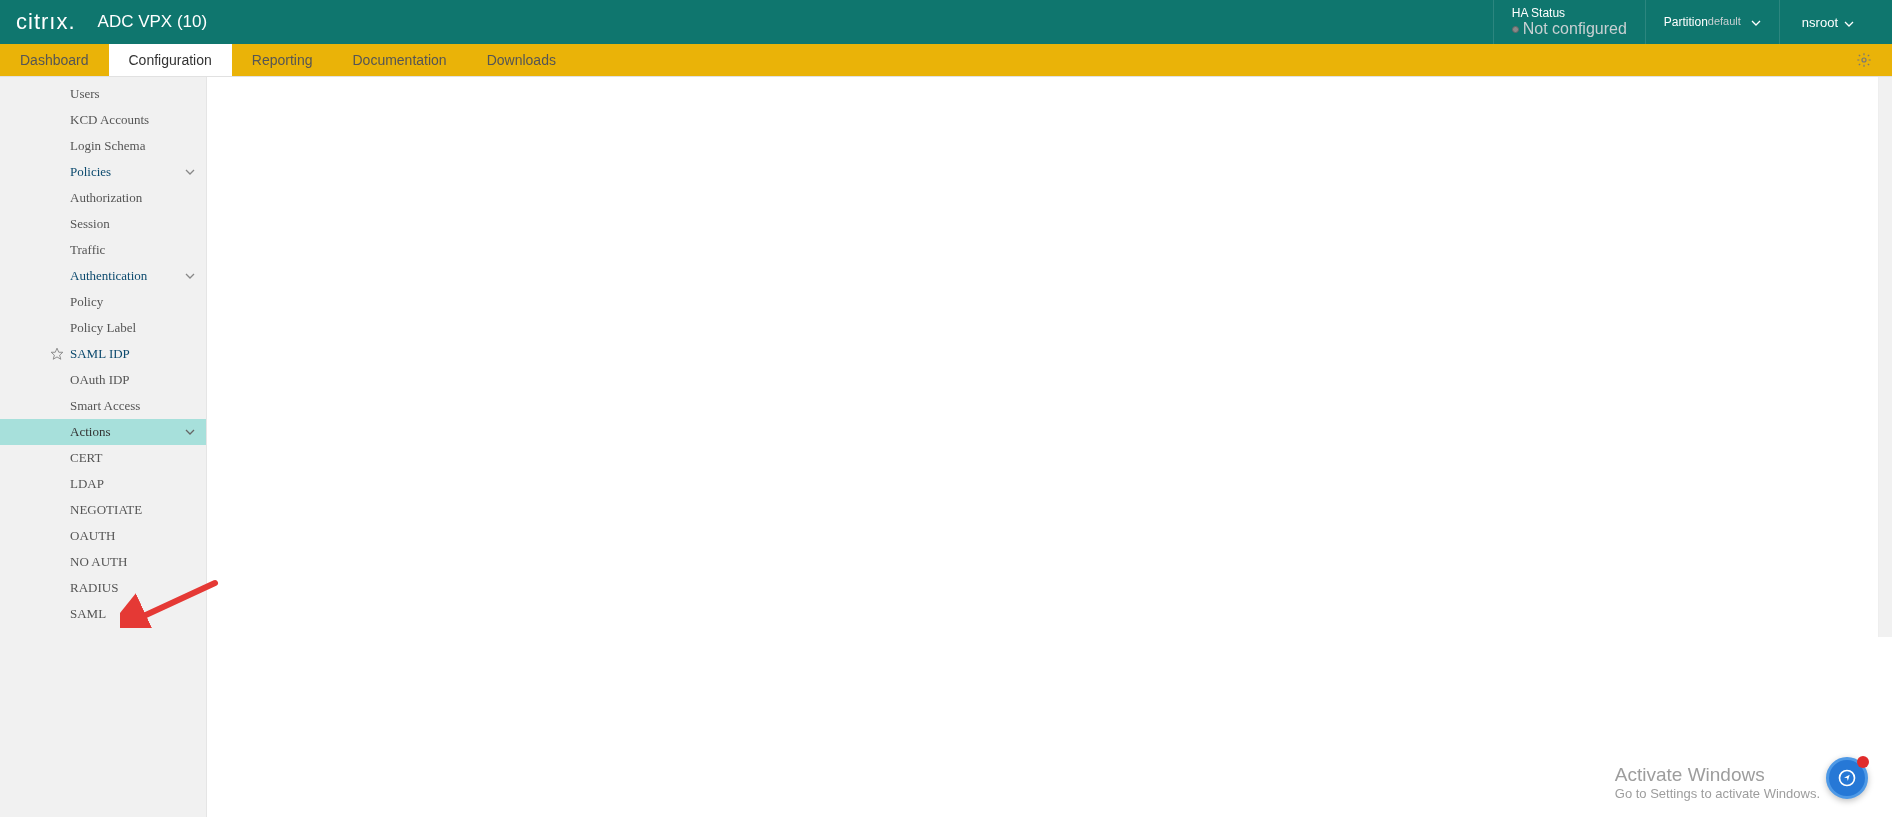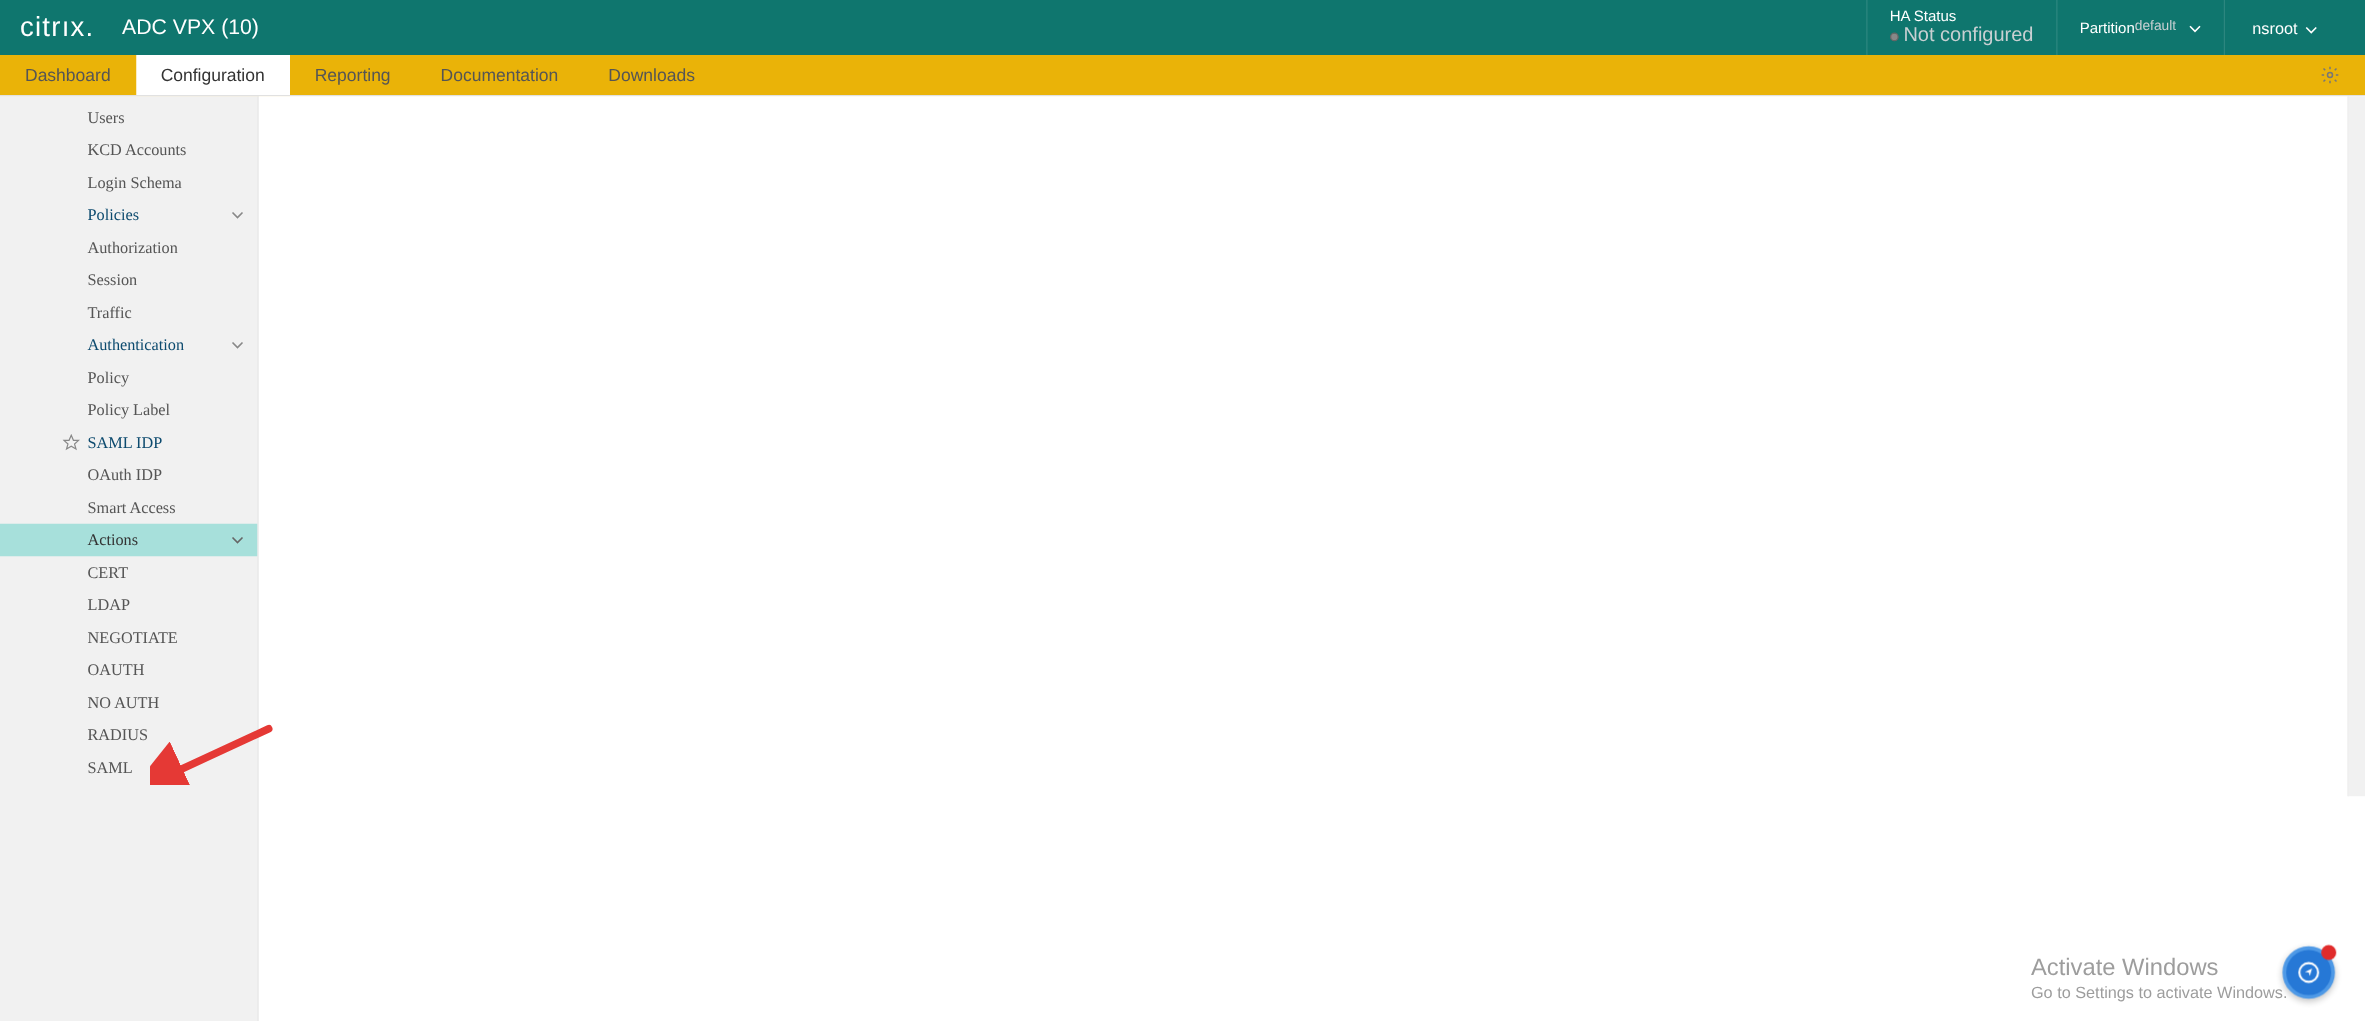--- a/index.html
+++ b/index.html
@@ -31,21 +31,21 @@
   .nav-item { display:flex; align-items:center; padding: 5px 10px 5px 70px; font-size: 13px; color: #555; cursor:pointer; position: relative; min-height: 26px; font-family: Liberation Serif, serif; }
   .nav-item.link { color: #0c4a6e; }
   .nav-item.expandable { padding-right: 28px; }
   .nav-item .expand-icon { position:absolute; right:10px; top:50%; transform:translateY(-50%); width:12px; height:12px; }
   .nav-item.selected { background: #a7e0db; color:#333; }
   .nav-item .star-icon { position:absolute; left:50px; top:50%; transform:translateY(-50%); width:14px; height:14px; color:#888; }
   .main { flex:1; background:#fff; position: relative; }
 
   .arrow-annotation { position:absolute; left: 120px; top: 578px; width: 100px; height: 50px; pointer-events:none; }
 
-  .activate-win { position: fixed; right: 62px; bottom: 16px; color: #b7b7b7; text-align: left; pointer-events:none; }
+  .activate-win { position: fixed; right: 72px; bottom: 16px; color: #b7b7b7; text-align: left; pointer-events:none; }
   .activate-win .t1 { font-size: 19px; color:#9d9d9d; }
   .activate-win .t2 { font-size: 13px; color:#9d9d9d; }
 
   .fab { position: fixed; right: 24px; bottom: 18px; width: 42px; height: 42px; border-radius: 50%; background: #2678d6; border: 3px solid #4e99e6; display:flex; align-items:center; justify-content:center; box-shadow: 0 2px 6px rgba(0,0,0,0.25); cursor:pointer; }
   .fab svg { width:20px; height:20px; color:#fff; }
   .fab .badge { position:absolute; top:-4px; right:-4px; width:12px; height:12px; border-radius:50%; background:#e02b2b; }
 
   .scrollbar-placeholder { position:absolute; right:0; top:0; width:14px; height: 560px; background: #f1f1f1; border-left:1px solid #eee; }
 </style>
 </head>

